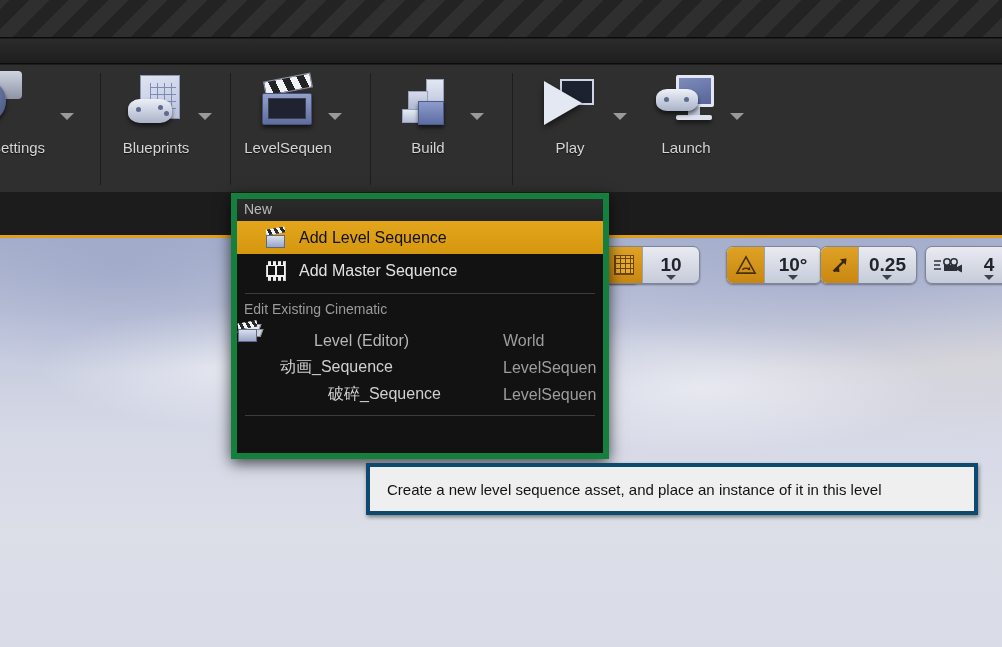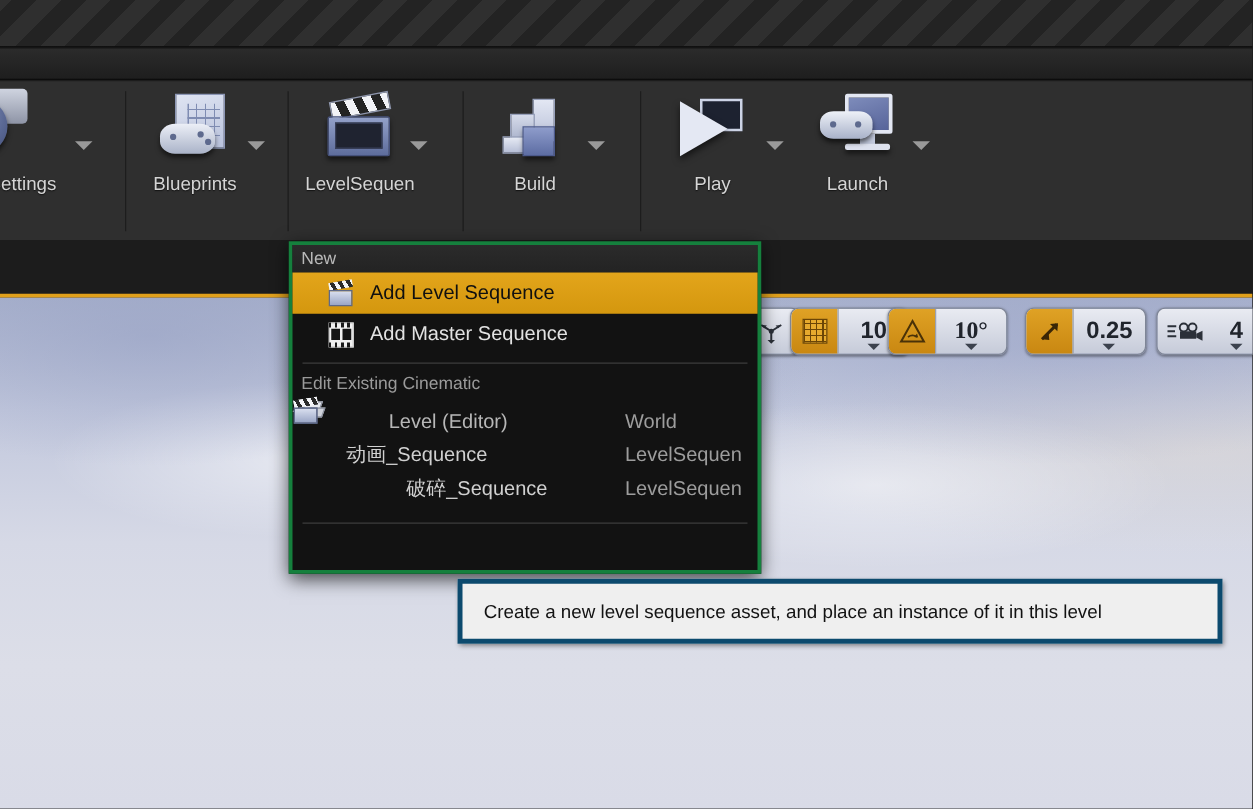--- a/index.html
+++ b/index.html
@@ -164,21 +164,21 @@
       repeating-linear-gradient(90deg,#6b4506 0px,#6b4506 1px,transparent 1px,transparent 5px);
     background-color:#e6aa2e; border:1px solid #6b4506;
   }
   .ang-glyph { width:22px; height:20px; position:relative; }
   .arrow-glyph { width:22px; height:22px; position:relative; }
   .cam-glyph { width:30px; height:16px; position:relative; }
 
   
   .menu {
     position:absolute; left:231px; top:193px; width:378px; height:266px;
-    background:#121212; border:3px solid #15803d;
+    background:#121212; border:6px solid #15803d;
     box-shadow: 0 4px 14px rgba(0,0,0,.7);
     z-index: 40;
   }
   .menu-header {
     height:22px; padding:2px 0 0 7px; font-size:14px; color:#b9b9b9;
     background: linear-gradient(180deg,#2b2b2b 0%, #232323 100%);
   }
   .menu-row {
     display:flex; align-items:center; height:33px; padding-left:28px;
     font-size:16px; color:#e2e2e2;
@@ -339,31 +339,31 @@
               <path d="M11 12 L11 20"></path>
           </g>
           <circle cx="11" cy="12" r="2" fill="#2b3039"></circle>
           <path d="M19 7 l-4.5 0.4 2 2.2 z" fill="#2b3039"></path>
           <path d="M3 7 l4.5 0.4 -2 2.2 z" fill="#2b3039"></path>
           <path d="M8 19 l3 3 3 -3 z" fill="#2b3039"></path>
         </svg>
       </div>
     </div>
 
-    <div class="snap-group" style="left:632px;">
+    <div class="snap-group" style="left:604px;">
       <div class="snap-btn on">
         <div class="grid-glyph"></div>
       </div>
       <div class="snap-val">
         <span>10</span>
         <span class="caret"></span>
       </div>
     </div>
 
-    <div class="snap-group" style="left:710px;font-family:Liberation Serif, serif;">
+    <div class="snap-group" style="left:726px;">
       <div class="snap-btn on">
         <svg class="ang-glyph" viewBox="0 0 24 22">
           <path d="M12 2 L22 20 L2 20 Z" fill="none" stroke="#4a3208" stroke-width="1.8"></path>
           <path d="M8 16 a7 7 0 0 1 8 0" fill="none" stroke="#4a3208" stroke-width="1.6"></path>
           <path d="M16 13 l1 3.6 -3.6 -0.6 z" fill="#4a3208"></path>
         </svg>
       </div>
       <div class="snap-val">
         <span>10°</span>
         <span class="caret"></span>

